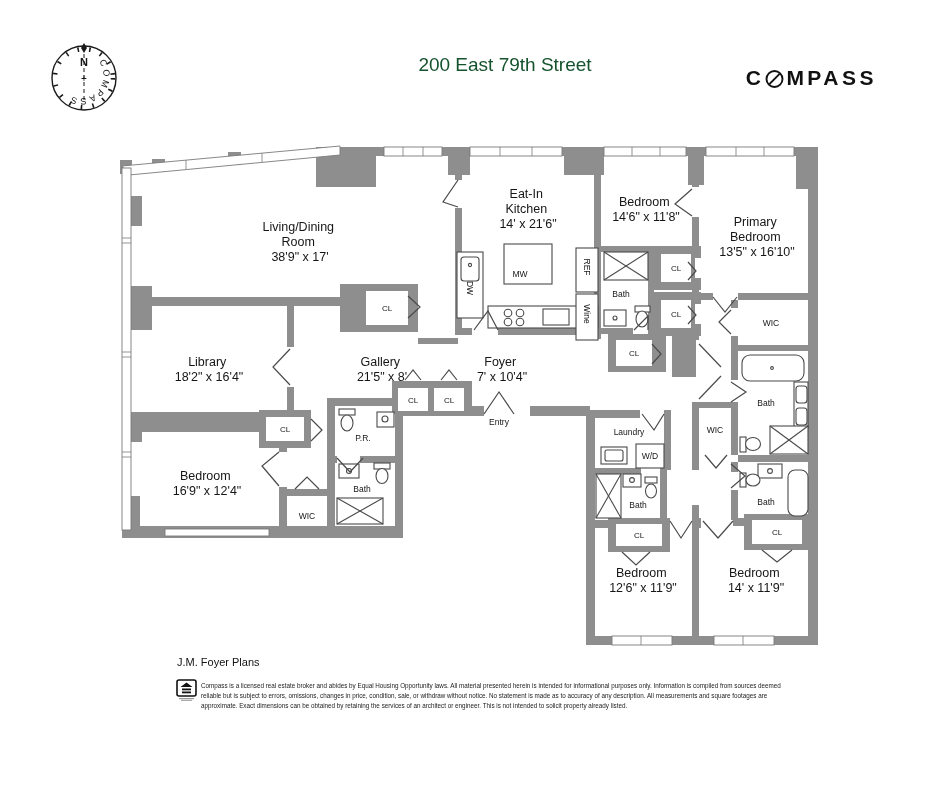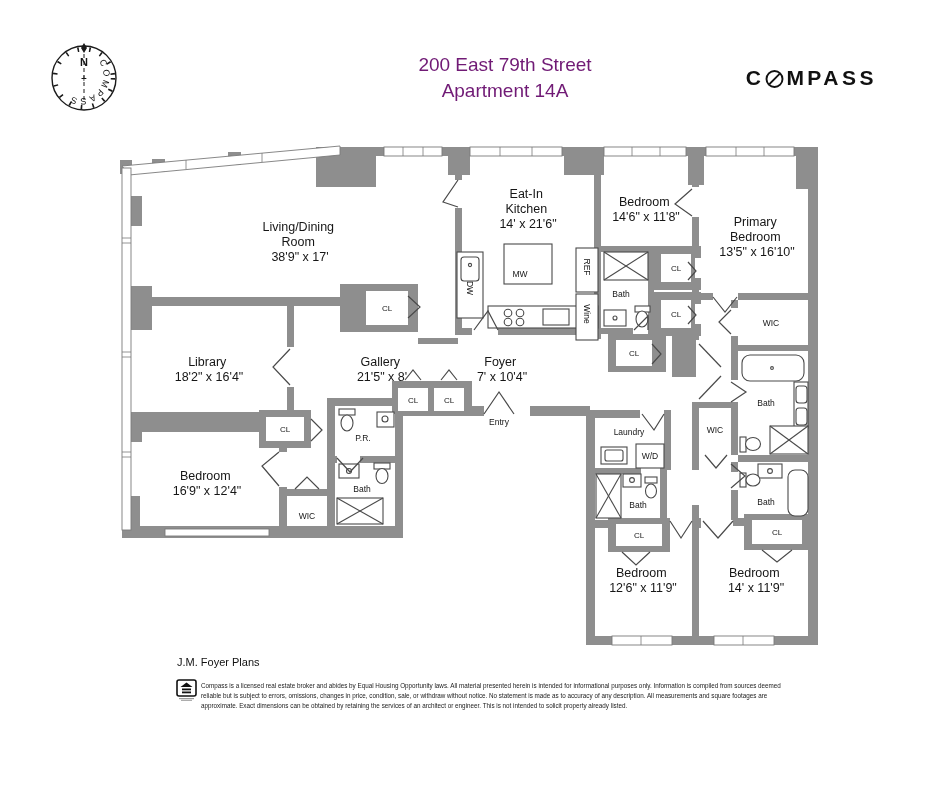--- a/index.html
+++ b/index.html
@@ -1,19 +1,19 @@
 <!DOCTYPE html>
 <html><head>
 <meta charset="utf-8">
 <style>
   html,body{margin:0;padding:0;background:#ffffff;}
   .page{position:relative;width:927px;height:800px;background:#fff;overflow:hidden;
         font-family:"Liberation Sans", sans-serif;color:#1c1c1c;}
   .title{position:absolute;left:330px;top:52px;width:350px;text-align:center;
-         font-size:19px;line-height:1.35;color:#701a75;}
+         font-size:19px;line-height:1.35;color:#14532d;}
   .brand{position:absolute;right:50px;top:66px;display:flex;align-items:center;
          font-size:21px;font-weight:600;letter-spacing:3.5px;color:#111;}
   .brand svg{margin:0 1px 0 0;display:block;}
   .rose{position:absolute;left:44px;top:40px;}
   .credit{position:absolute;left:177px;top:656px;font-size:11px;color:#111;}
   .eho{position:absolute;left:176px;top:679px;}
   .disclaimer{position:absolute;left:201px;top:681px;width:585px;font-size:6.3px;
               line-height:1.6;color:#222;}
   .plan{position:absolute;left:0;top:0;}
   text{font-family:"Liberation Sans", sans-serif;fill:#161616;}
@@ -41,21 +41,20 @@
     <text x="40" y="26" text-anchor="middle" font-size="11" font-weight="bold" fill="#cc1f1f">N</text>
     <text x="40" y="42" text-anchor="middle" font-size="10" fill="#1a1a1a">+</text>
     <path id="roseArc" d="M 54.8,21.5 A 23,23 0 0 1 27.4,56.5" fill="none"></path>
     <text font-size="9" letter-spacing="2.5" fill="#1a1a1a">
       <textPath href="#roseArc">COMPASS</textPath>
     </text>
   </svg>
 
   <div class="title">
     <div>200 East 79th Street</div>
-    <div>Apartment 14A</div>
   </div>
 
   <div class="brand">
     <span>C</span>
       <svg width="21" height="21" viewBox="0 0 21 21">
         <circle cx="10.5" cy="11" r="8" fill="none" stroke="#111" stroke-width="1.9"></circle>
         <line x1="5.4" y1="16.1" x2="15.6" y2="5.9" stroke="#111" stroke-width="1.9"></line>
       </svg>
       <span>MPASS</span>
   </div>

